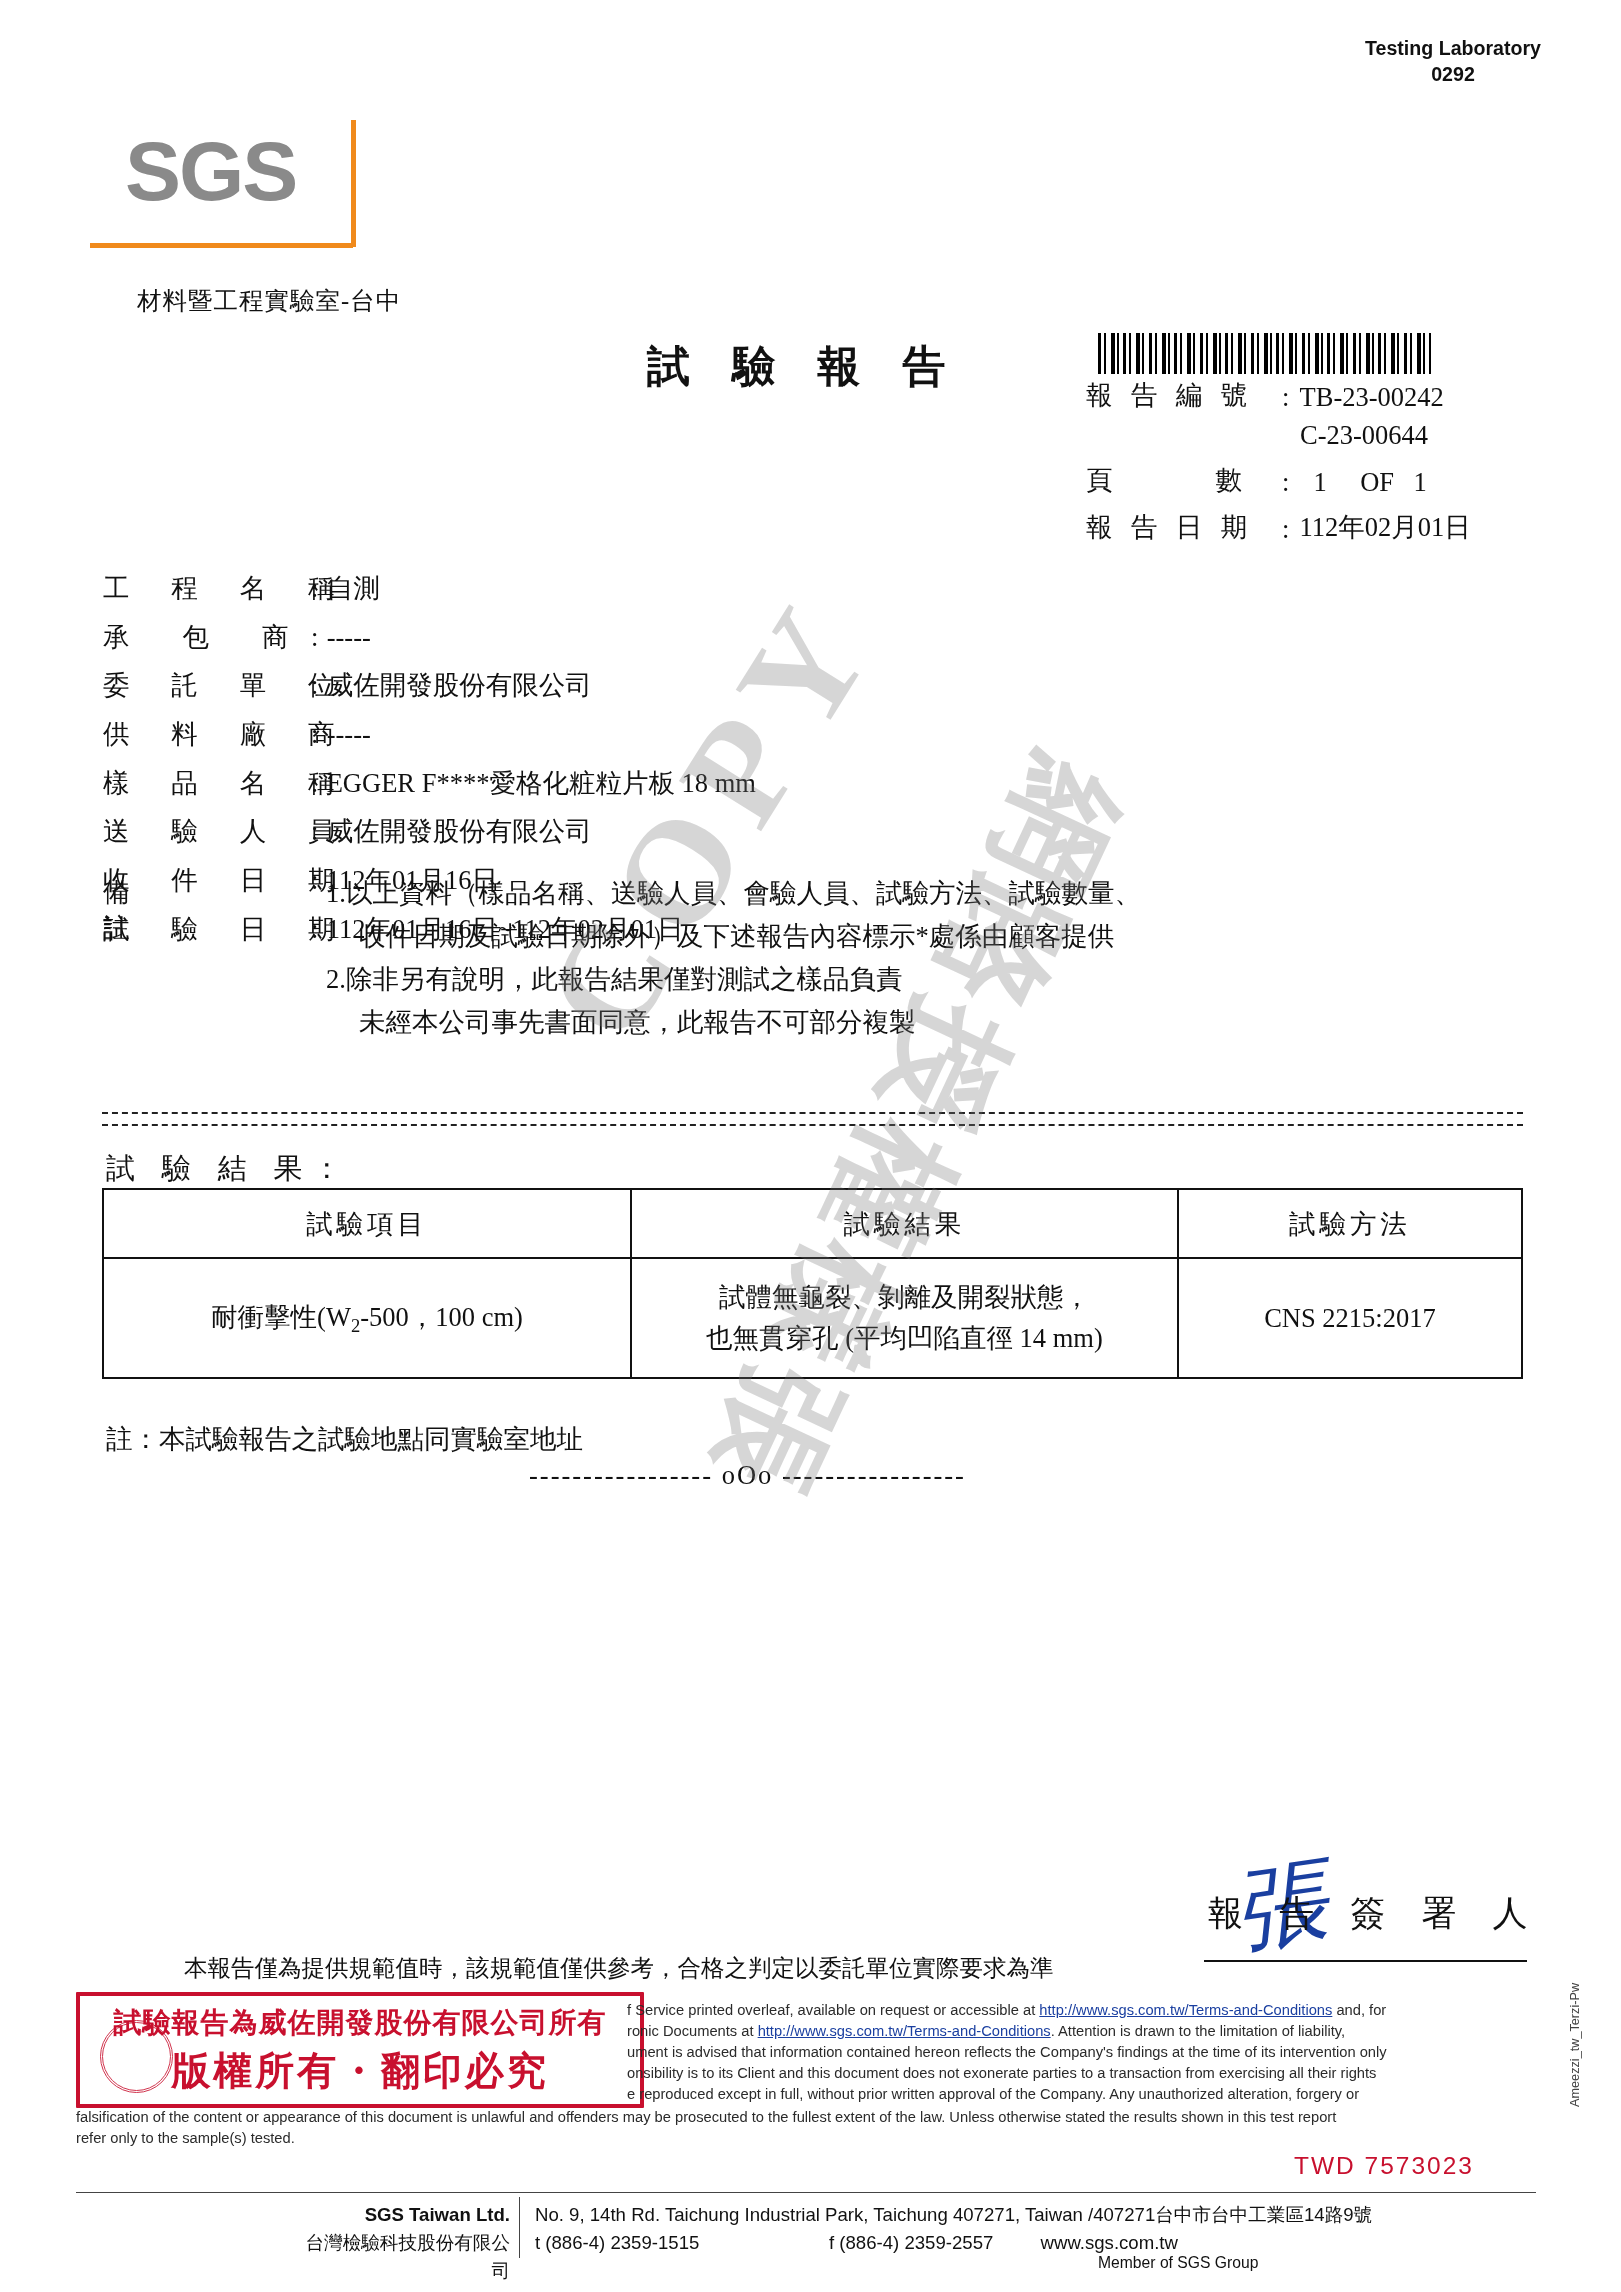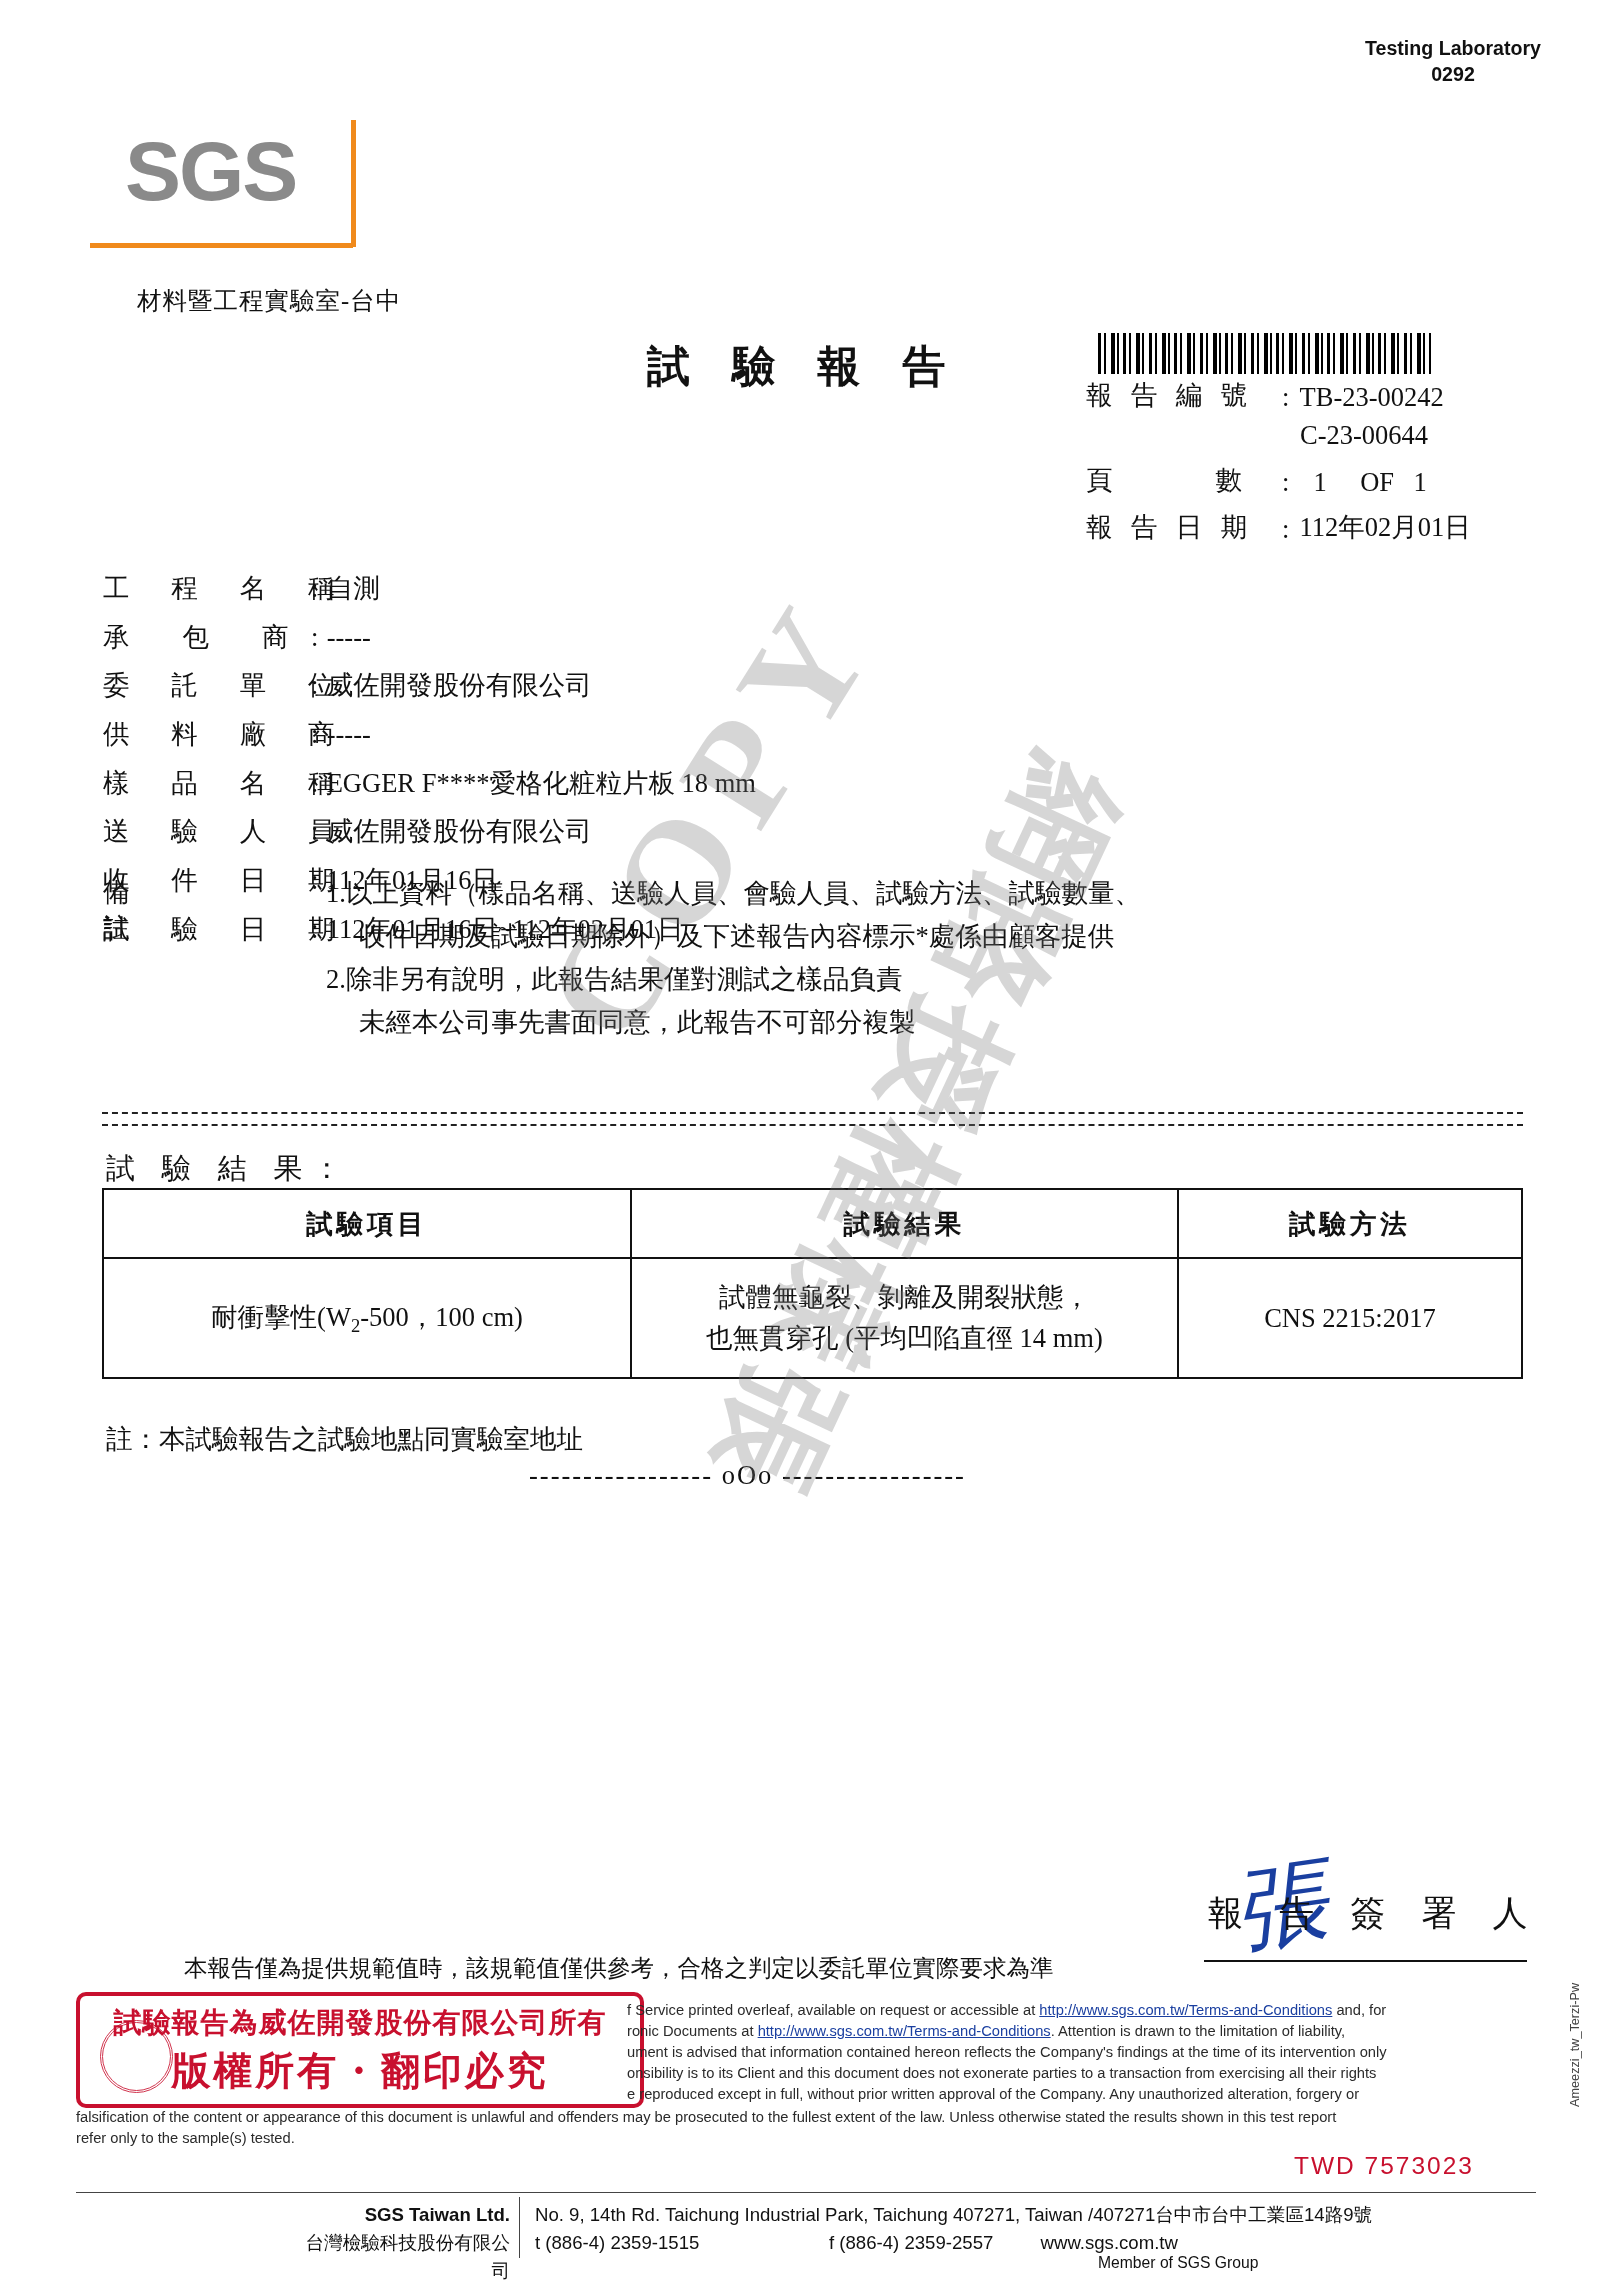--- a/index.html
+++ b/index.html
@@ -221,21 +221,21 @@
     top: 1188px;
     width: 1421px;
     border-collapse: collapse;
     font-size: 26.5px;
   }
   table.results th, table.results td {
     border: 2px solid #111;
     text-align: center;
     vertical-align: middle;
   }
-  table.results th { height: 65px; font-weight: bold; letter-spacing: 3.9px; }
+  table.results th { height: 65px; font-weight: normal; letter-spacing: 3.9px; }
   table.results td { height: 116px; }
   .col1 { width: 529px; }
   .col2 { width: 549px; }
   .col3 { width: 343px; }
   .res-line { line-height: 1.55; }
   .small-sub { font-size: 18.6px; vertical-align: sub; }
 
   .results-note {
     position: absolute;
     left: 106px;
@@ -313,21 +313,21 @@
     top: 1952px;
     font-size: 23.5px;
   }
   .stamp {
     position: absolute;
     left: 76px;
     top: 1992px;
     width: 568px;
     height: 116px;
     border: 4.9px solid #c8102e;
-    border-radius: 10px;
+    border-radius: 1px;
     box-sizing: border-box;
     color: #c8102e;
     text-align: center;
     background: rgba(255,255,255,0.55);
   }
   .stamp-l1 {
     font-size: 28px;
     font-weight: bold;
     margin-top: 7.8px;
     letter-spacing: 1px;

